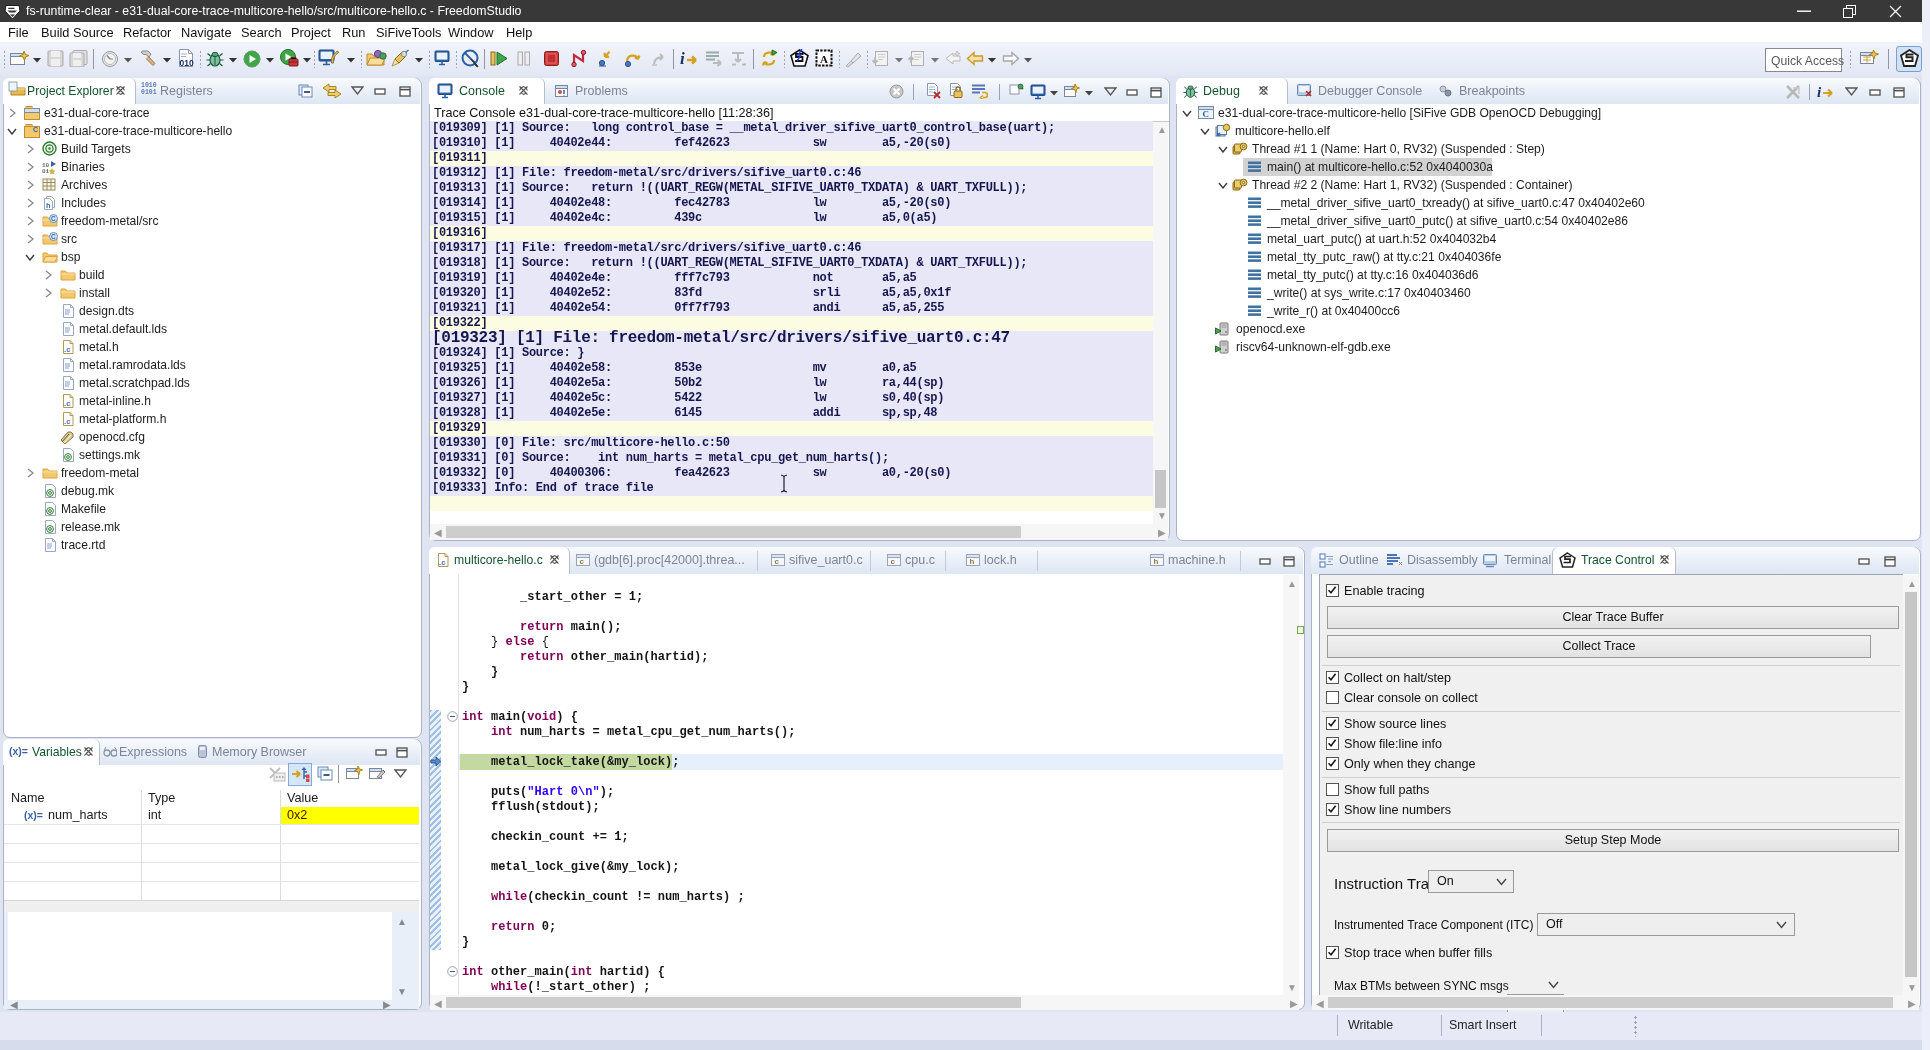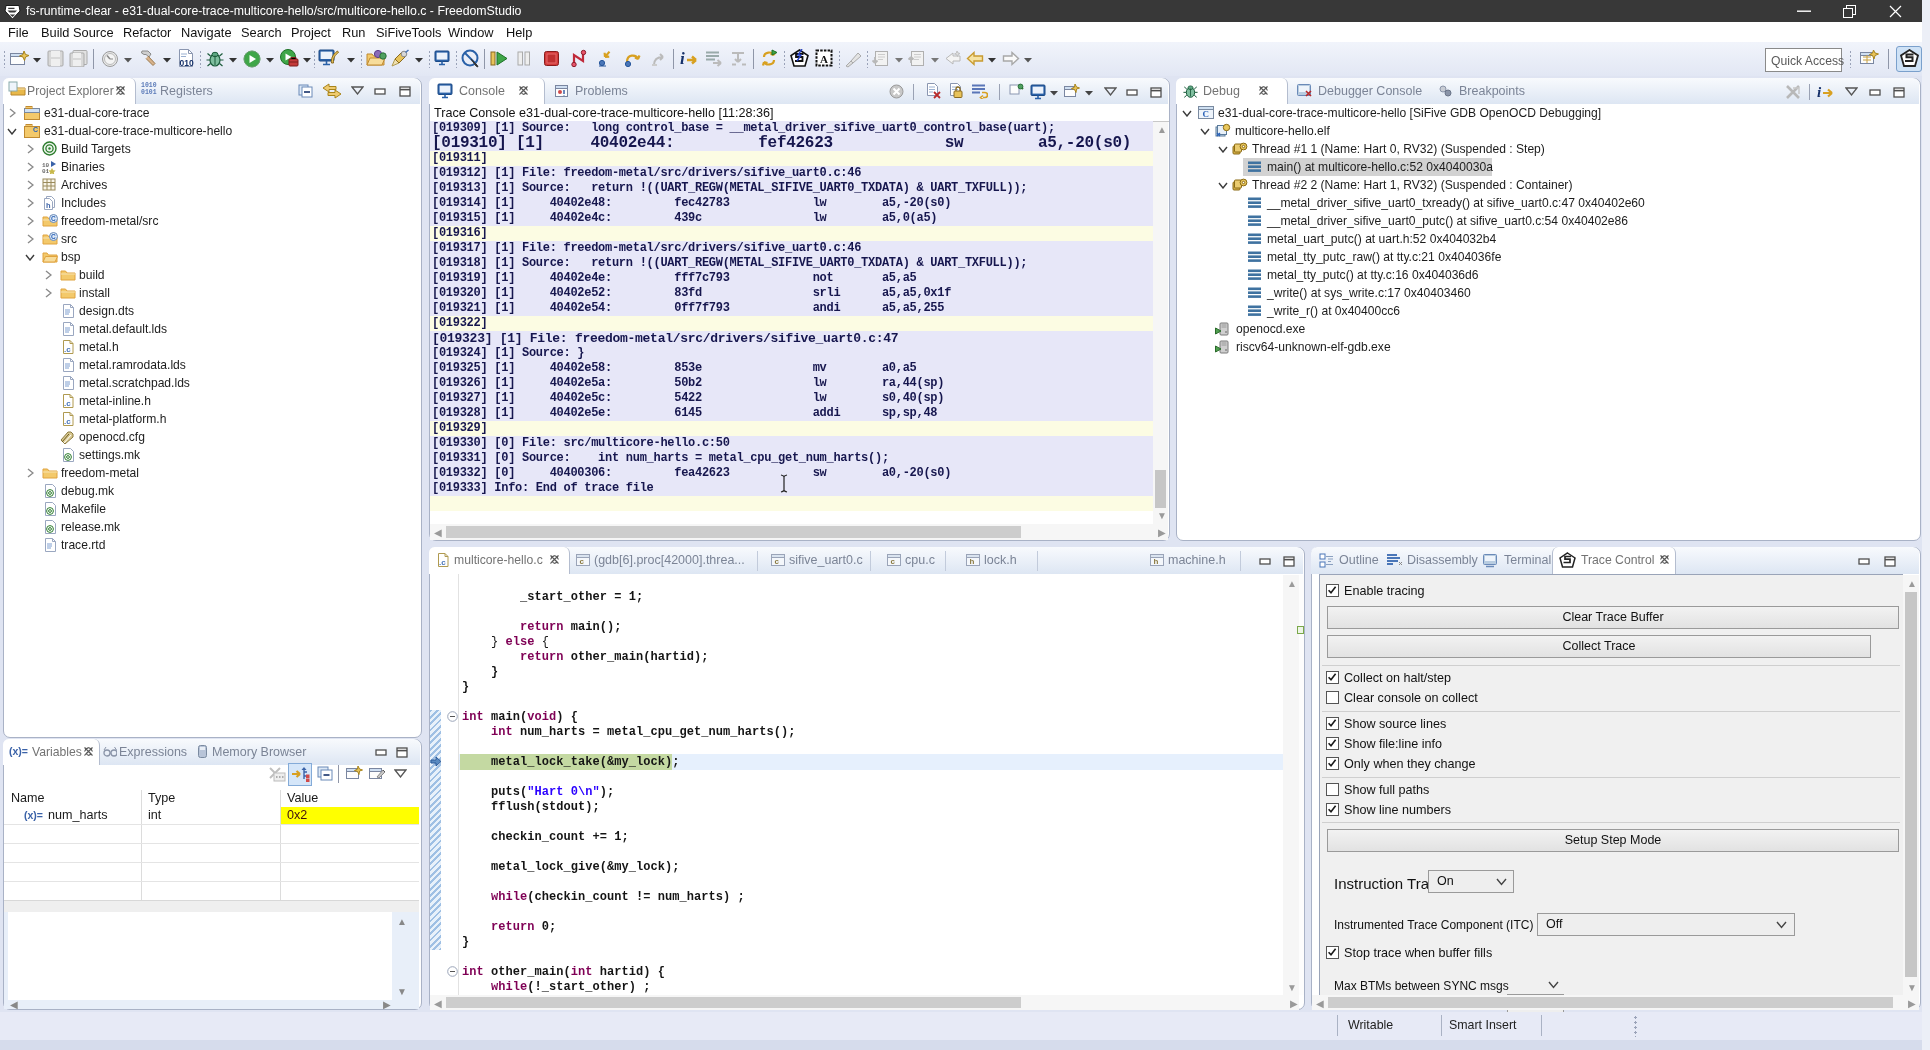--- a/index.html
+++ b/index.html
@@ -1,19 +1,19 @@
 <!DOCTYPE html>
 <html><head><meta charset="utf-8"><style>
 *{margin:0;padding:0;box-sizing:border-box}
 body{width:1930px;height:1050px;position:relative;overflow:hidden;background:#dfe4f2;font-family:"Liberation Sans",sans-serif;-webkit-font-smoothing:antialiased}
 .abs{position:absolute}
 .panel{position:absolute;background:#fff;border:1px solid #a9b2c6;border-radius:7px}
 .tabbar{position:absolute;left:0;top:0;right:0;height:26px;background:linear-gradient(#f8fafd,#dde6f3);border-radius:6px 6px 0 0}
 .tab-act{position:absolute;height:26px;background:#fff;border-right:1px solid #b4bdcf;border-radius:6px 6px 0 0}
-.tab-txt{font-size:12.5px;color:#737373;position:absolute;white-space:nowrap}
+.tab-txt{font-size:12.5px;color:#14532d;position:absolute;white-space:nowrap}
 .tab-in{font-size:12.5px;color:#7b8496;position:absolute;white-space:nowrap}
 .tree-row{position:absolute;font-size:12.1px;color:#1c1c1c;white-space:nowrap}
 .mono{font-family:"Liberation Mono",monospace;white-space:pre}
 .sb{position:absolute;background:#f2f2f2}
 .sbthumb{position:absolute;background:#cdcdcd}
 .sbarrow{position:absolute;font-size:10px;color:#9a9a9a;font-family:"Liberation Sans"}
 .btn{position:absolute;background:linear-gradient(#f2f2f2,#e2e2e2);border:1px solid #9a9a9a;font-size:12.5px;color:#111;text-align:center}
 .cb-label{position:absolute;font-size:12.6px;color:#111;white-space:nowrap}
 .sep-line{position:absolute;height:1px;background:#cfcfcf}
 </style></head><body>
@@ -641,34 +641,34 @@
 <svg style="position:absolute;left:1126px;top:87px" width="12" height="11" viewBox="0 0 12 11">
     <rect x="1" y="3" width="10" height="5" fill="#fff" stroke="#4f4f4f" stroke-width="1.3"></rect>
   </svg>
 <svg style="position:absolute;left:1150px;top:87px" width="12" height="11" viewBox="0 0 12 11">
     <rect x="1" y="1" width="10" height="9" fill="#fff" stroke="#4f4f4f" stroke-width="1.3"></rect>
     <path d="M1 3.6 H11" stroke="#4f4f4f" stroke-width="1.6"></path>
   </svg>
 <div class="abs" style="left:434px;top:106px;font-size:12.6px;color:#111">Trace Console e31-dual-core-trace-multicore-hello [11:28:36]</div>
 <div class="sep-line" style="left:430px;top:121px;width:739px;background:#c8c8c8"></div>
 <div class="abs mono" style="left:430px;top:121px;width:723px;height:15px;background:#e7e7f8;font-size:12px;font-weight:bold;letter-spacing:-0.28px;line-height:15px;color:#16164e;padding-left:2px">[019309] [1] Source:   long control_base = __metal_driver_sifive_uart0_control_base(uart);</div>
-<div class="abs mono" style="left:430px;top:136px;width:723px;height:15px;background:#e7e7f8;font-size:16px;font-weight:bold;letter-spacing:-0.28px;line-height:15px;color:#16164e;padding-left:2px">[019310] [1]     40402e44:         fef42623            sw        a5,-20(s0)</div>
+<div class="abs mono" style="left:430px;top:136px;width:723px;height:15px;background:#e7e7f8;font-size:12px;font-weight:bold;letter-spacing:-0.28px;line-height:15px;color:#16164e;padding-left:2px">[019310] [1]     40402e44:         fef42623            sw        a5,-20(s0)</div>
 <div class="abs mono" style="left:430px;top:151px;width:723px;height:15px;background:#fcfce3;font-size:12px;font-weight:bold;letter-spacing:-0.28px;line-height:15px;color:#16164e;padding-left:2px">[019311]</div>
 <div class="abs mono" style="left:430px;top:166px;width:723px;height:15px;background:#e7e7f8;font-size:12px;font-weight:bold;letter-spacing:-0.28px;line-height:15px;color:#16164e;padding-left:2px">[019312] [1] File: freedom-metal/src/drivers/sifive_uart0.c:46</div>
 <div class="abs mono" style="left:430px;top:181px;width:723px;height:15px;background:#e7e7f8;font-size:12px;font-weight:bold;letter-spacing:-0.28px;line-height:15px;color:#16164e;padding-left:2px">[019313] [1] Source:   return !((UART_REGW(METAL_SIFIVE_UART0_TXDATA) &amp; UART_TXFULL));</div>
 <div class="abs mono" style="left:430px;top:196px;width:723px;height:15px;background:#e7e7f8;font-size:12px;font-weight:bold;letter-spacing:-0.28px;line-height:15px;color:#16164e;padding-left:2px">[019314] [1]     40402e48:         fec42783            lw        a5,-20(s0)</div>
 <div class="abs mono" style="left:430px;top:211px;width:723px;height:15px;background:#e7e7f8;font-size:12px;font-weight:bold;letter-spacing:-0.28px;line-height:15px;color:#16164e;padding-left:2px">[019315] [1]     40402e4c:         439c                lw        a5,0(a5)</div>
 <div class="abs mono" style="left:430px;top:226px;width:723px;height:15px;background:#fcfce3;font-size:12px;font-weight:bold;letter-spacing:-0.28px;line-height:15px;color:#16164e;padding-left:2px">[019316]</div>
 <div class="abs mono" style="left:430px;top:241px;width:723px;height:15px;background:#e7e7f8;font-size:12px;font-weight:bold;letter-spacing:-0.28px;line-height:15px;color:#16164e;padding-left:2px">[019317] [1] File: freedom-metal/src/drivers/sifive_uart0.c:46</div>
 <div class="abs mono" style="left:430px;top:256px;width:723px;height:15px;background:#e7e7f8;font-size:12px;font-weight:bold;letter-spacing:-0.28px;line-height:15px;color:#16164e;padding-left:2px">[019318] [1] Source:   return !((UART_REGW(METAL_SIFIVE_UART0_TXDATA) &amp; UART_TXFULL));</div>
 <div class="abs mono" style="left:430px;top:271px;width:723px;height:15px;background:#e7e7f8;font-size:12px;font-weight:bold;letter-spacing:-0.28px;line-height:15px;color:#16164e;padding-left:2px">[019319] [1]     40402e4e:         fff7c793            not       a5,a5</div>
 <div class="abs mono" style="left:430px;top:286px;width:723px;height:15px;background:#e7e7f8;font-size:12px;font-weight:bold;letter-spacing:-0.28px;line-height:15px;color:#16164e;padding-left:2px">[019320] [1]     40402e52:         83fd                srli      a5,a5,0x1f</div>
 <div class="abs mono" style="left:430px;top:301px;width:723px;height:15px;background:#e7e7f8;font-size:12px;font-weight:bold;letter-spacing:-0.28px;line-height:15px;color:#16164e;padding-left:2px">[019321] [1]     40402e54:         0ff7f793            andi      a5,a5,255</div>
 <div class="abs mono" style="left:430px;top:316px;width:723px;height:15px;background:#fcfce3;font-size:12px;font-weight:bold;letter-spacing:-0.28px;line-height:15px;color:#16164e;padding-left:2px">[019322]</div>
-<div class="abs mono" style="left:430px;top:331px;width:723px;height:15px;background:#e7e7f8;font-size:13px;font-weight:bold;letter-spacing:-0.28px;line-height:15px;color:#16164e;padding-left:2px">[019323] [1] File: freedom-metal/src/drivers/sifive_uart0.c:47</div>
+<div class="abs mono" style="left:430px;top:331px;width:723px;height:15px;background:#e7e7f8;font-size:16px;font-weight:bold;letter-spacing:-0.28px;line-height:15px;color:#16164e;padding-left:2px">[019323] [1] File: freedom-metal/src/drivers/sifive_uart0.c:47</div>
 <div class="abs mono" style="left:430px;top:346px;width:723px;height:15px;background:#e7e7f8;font-size:12px;font-weight:bold;letter-spacing:-0.28px;line-height:15px;color:#16164e;padding-left:2px">[019324] [1] Source: }</div>
 <div class="abs mono" style="left:430px;top:361px;width:723px;height:15px;background:#e7e7f8;font-size:12px;font-weight:bold;letter-spacing:-0.28px;line-height:15px;color:#16164e;padding-left:2px">[019325] [1]     40402e58:         853e                mv        a0,a5</div>
 <div class="abs mono" style="left:430px;top:376px;width:723px;height:15px;background:#e7e7f8;font-size:12px;font-weight:bold;letter-spacing:-0.28px;line-height:15px;color:#16164e;padding-left:2px">[019326] [1]     40402e5a:         50b2                lw        ra,44(sp)</div>
 <div class="abs mono" style="left:430px;top:391px;width:723px;height:15px;background:#e7e7f8;font-size:12px;font-weight:bold;letter-spacing:-0.28px;line-height:15px;color:#16164e;padding-left:2px">[019327] [1]     40402e5c:         5422                lw        s0,40(sp)</div>
 <div class="abs mono" style="left:430px;top:406px;width:723px;height:15px;background:#e7e7f8;font-size:12px;font-weight:bold;letter-spacing:-0.28px;line-height:15px;color:#16164e;padding-left:2px">[019328] [1]     40402e5e:         6145                addi      sp,sp,48</div>
 <div class="abs mono" style="left:430px;top:421px;width:723px;height:15px;background:#fcfce3;font-size:12px;font-weight:bold;letter-spacing:-0.28px;line-height:15px;color:#16164e;padding-left:2px">[019329]</div>
 <div class="abs mono" style="left:430px;top:436px;width:723px;height:15px;background:#e7e7f8;font-size:12px;font-weight:bold;letter-spacing:-0.28px;line-height:15px;color:#16164e;padding-left:2px">[019330] [0] File: src/multicore-hello.c:50</div>
 <div class="abs mono" style="left:430px;top:451px;width:723px;height:15px;background:#e7e7f8;font-size:12px;font-weight:bold;letter-spacing:-0.28px;line-height:15px;color:#16164e;padding-left:2px">[019331] [0] Source:    int num_harts = metal_cpu_get_num_harts();</div>
 <div class="abs mono" style="left:430px;top:466px;width:723px;height:15px;background:#e7e7f8;font-size:12px;font-weight:bold;letter-spacing:-0.28px;line-height:15px;color:#16164e;padding-left:2px">[019332] [0]     40400306:         fea42623            sw        a0,-20(s0)</div>
 <div class="abs mono" style="left:430px;top:481px;width:723px;height:15px;background:#e7e7f8;font-size:12px;font-weight:bold;letter-spacing:-0.28px;line-height:15px;color:#16164e;padding-left:2px">[019333] Info: End of trace file</div>

